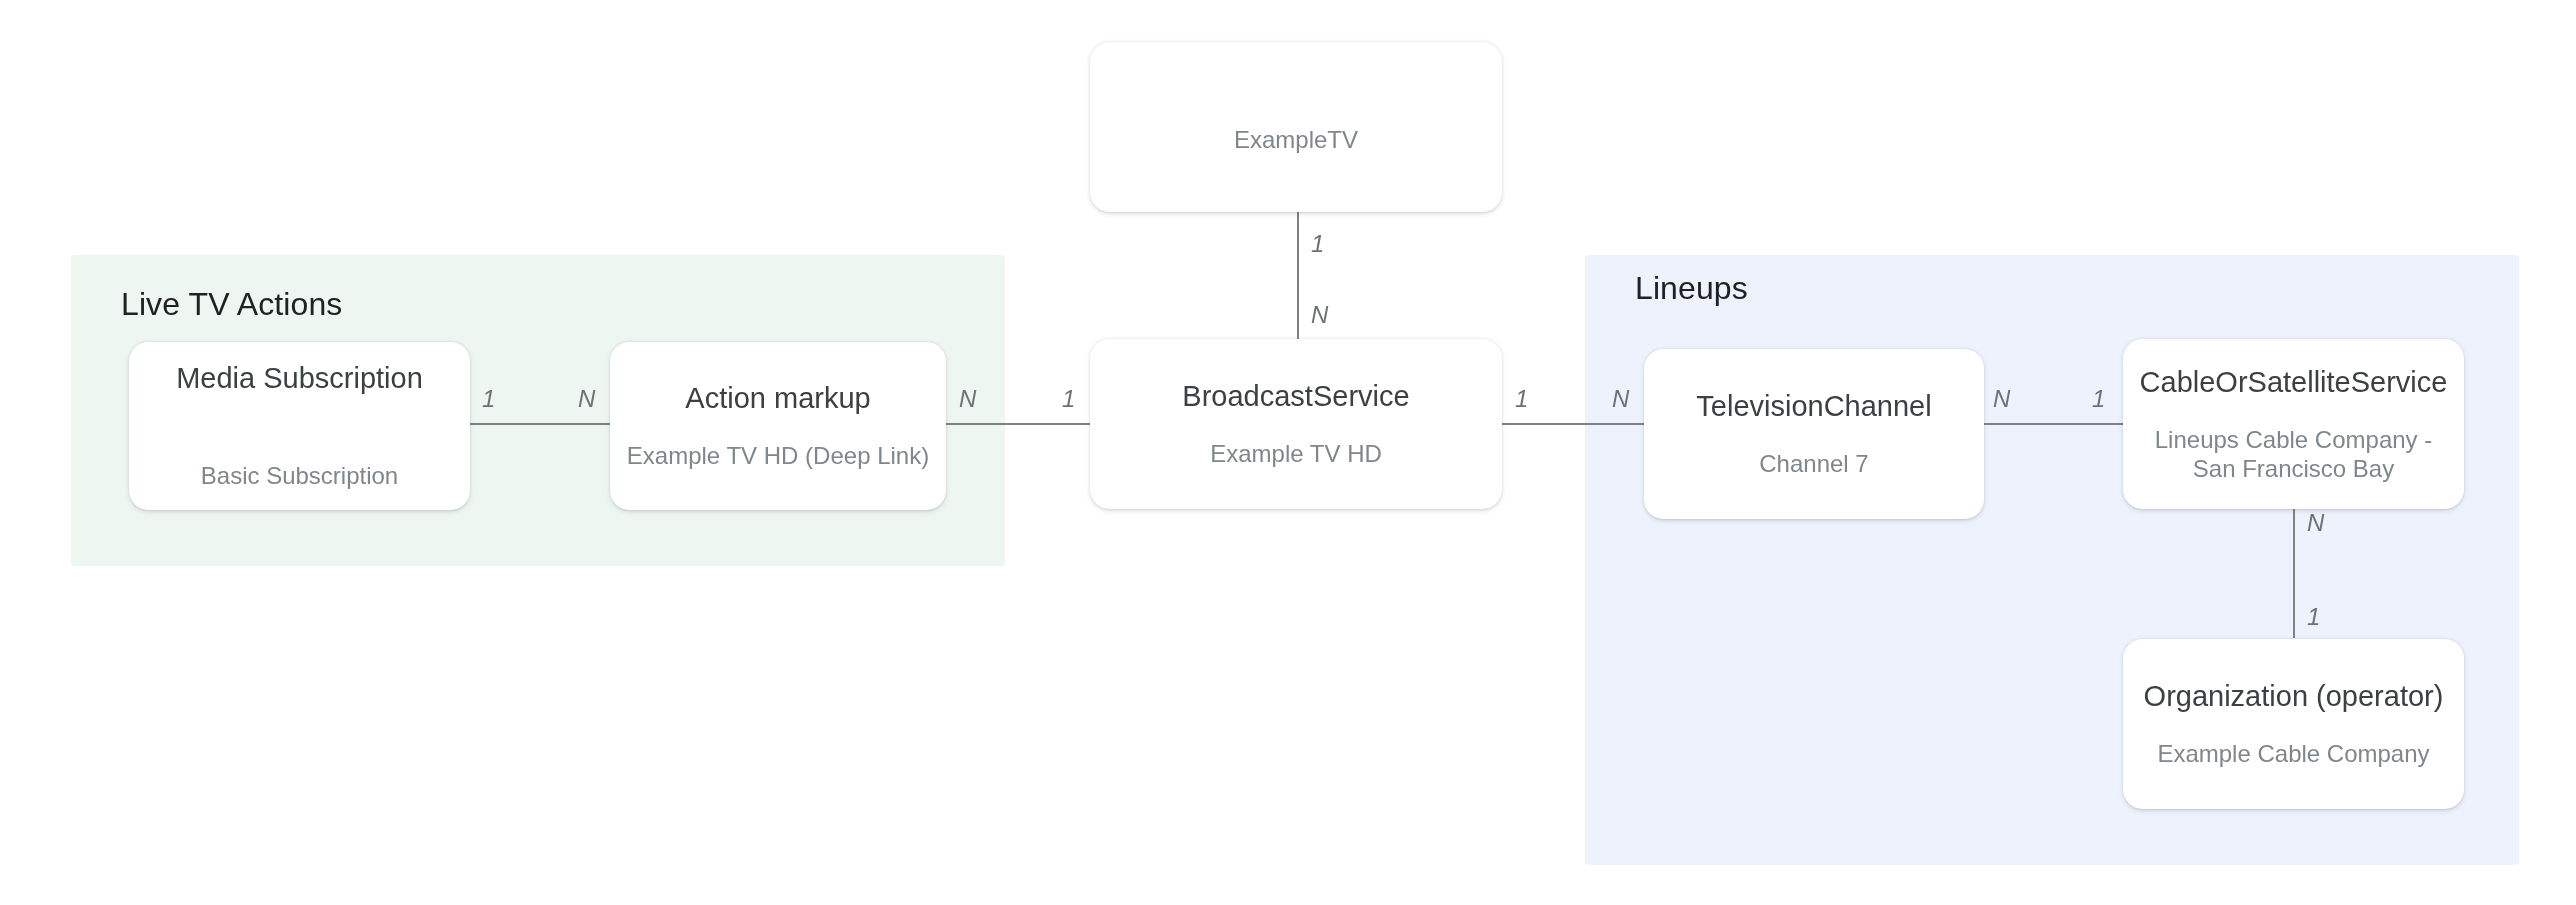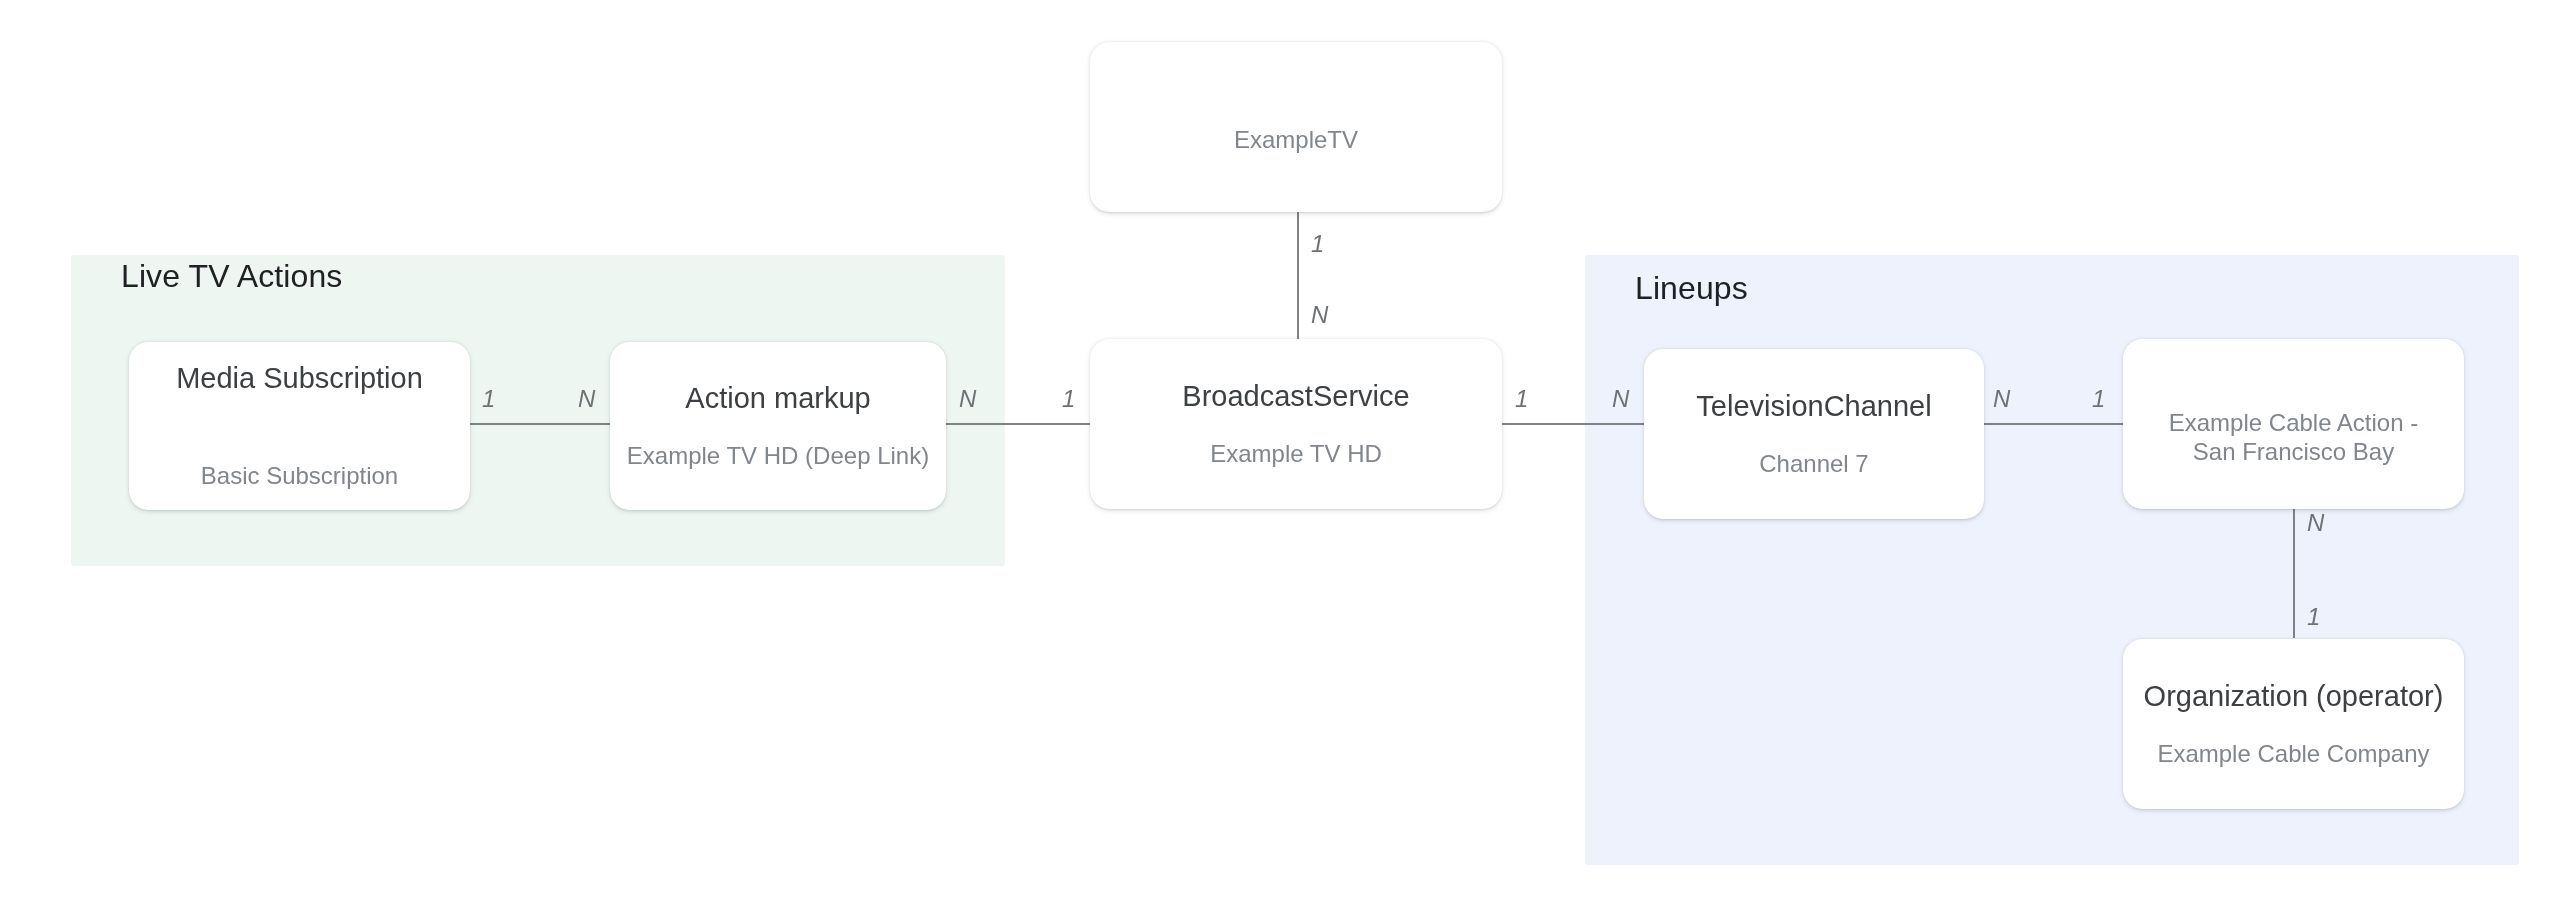--- a/index.html
+++ b/index.html
@@ -38,21 +38,21 @@
     height: 311px;
     background: #eef6f1;
   }
   #group-lineups {
     left: 1585px;
     top: 255px;
     width: 934px;
     height: 610px;
     background: #eef2fc;
   }
-  #group-live-tv .group-title { left: 50px; top: 3px; }
+  #group-live-tv .group-title { left: 50px; top: 31px; }
   #group-lineups .group-title { left: 50px; top: 15px; }
 
   
   .edge-h {
     position: absolute;
     height: 1.8px;
     background: #7f8285;
   }
   .edge-v {
     position: absolute;
@@ -152,21 +152,22 @@
     <div class="node-title">BroadcastService</div>
     <div class="node-subtitle">Example TV HD</div>
   </div>
 
   <div class="node" style="left:1644px; top:349px; width:340px; height:170px;">
     <div class="node-title">TelevisionChannel</div>
     <div class="node-subtitle">Channel 7</div>
   </div>
 
   <div class="node" style="left:2123px; top:339px; width:341px; height:170px;">
-    <div class="node-subtitle">Example Cable Action -
+    <div class="node-title">CableOrSatelliteService</div>
+    <div class="node-subtitle">Lineups Cable Company -
 San Francisco Bay</div>
   </div>
 
   <div class="node" style="left:2123px; top:639px; width:341px; height:170px;">
     <div class="node-title">Organization (operator)</div>
     <div class="node-subtitle">Example Cable Company</div>
   </div>
 
 </div>
 

